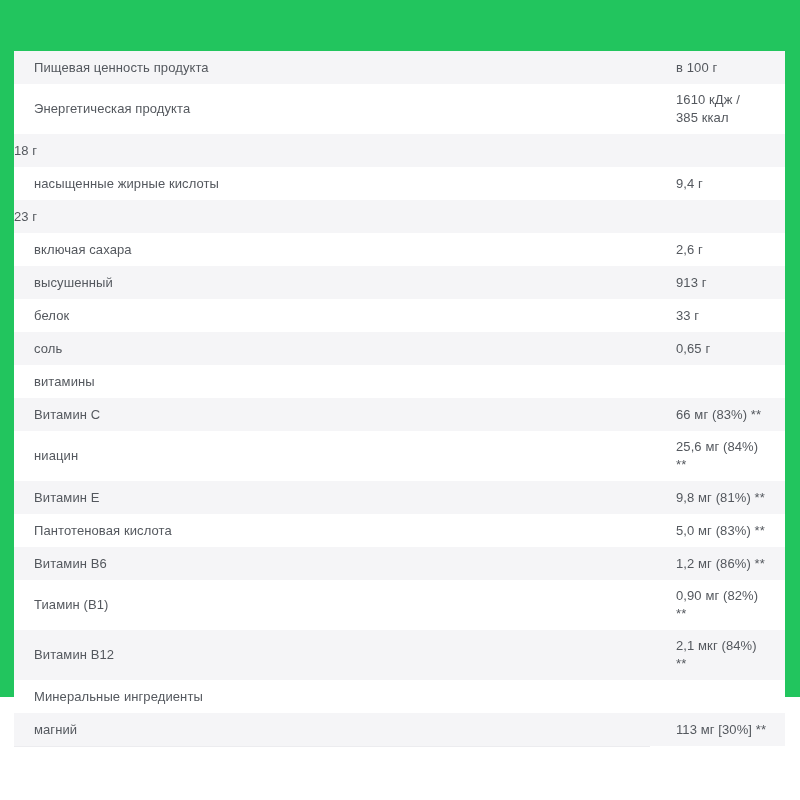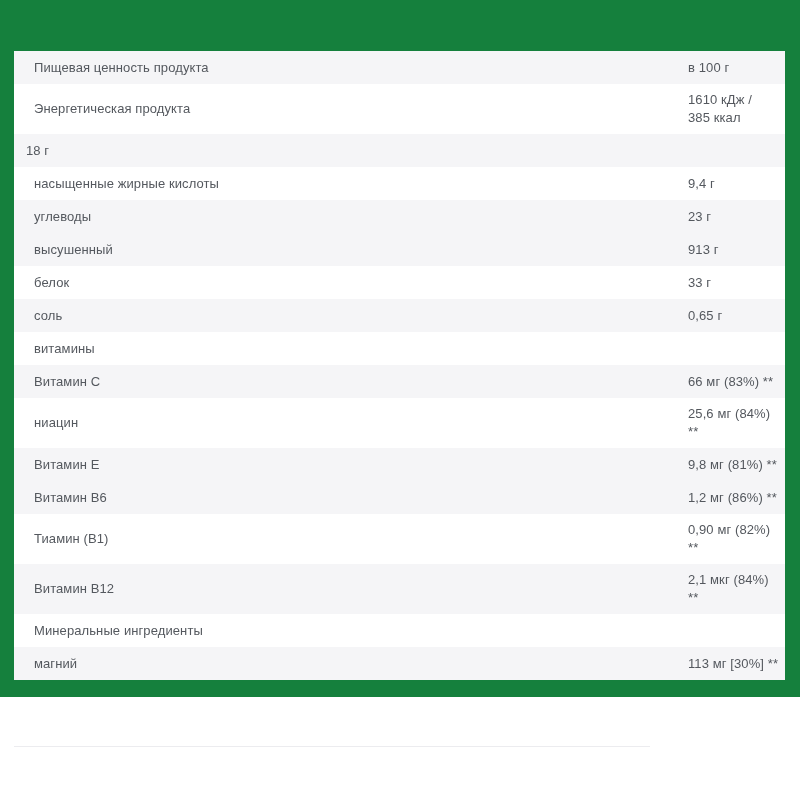--- a/index.html
+++ b/index.html
@@ -8,21 +8,21 @@
     background: #ffffff;
     width: 800px;
     height: 800px;
     overflow: hidden;
     font-family: "Liberation Sans", "DejaVu Sans", sans-serif;
   }
   .page {
     position: relative;
     width: 800px;
     height: 697px;
-    background: #15803d;
+    background: #22c55e;
   }
   .nutrition-table {
     position: absolute;
     left: 14px;
     top: 51px;
     width: 771px;
   }
   .row {
     display: flex;
     align-items: center;
@@ -45,21 +45,20 @@
   .row .value {
     width: 109px;
     flex: 0 0 109px;
     font-size: 13px;
     line-height: 18px;
     color: var(--text, #54585e);
     letter-spacing: 0.1px;
   }
   .row .value .vline {
     white-space: nowrap;
-    margin-left: 12px;
   }
   .bottom-divider {
     position: absolute;
     left: 14px;
     top: 746px;
     width: 636px;
     height: 1px;
     background: var(--divider, #ececef);
   }
 </style>
@@ -86,23 +85,28 @@
           <div class="vline">18 г</div>
         </div>
       </div>
       <div class="row">
         <div class="label">насыщенные жирные кислоты</div>
         <div class="value">
           <div class="vline">9,4 г</div>
         </div>
       </div>
       <div class="row striped">
-        <div class="label">углеводы</div>
         <div class="value">
           <div class="vline">23 г</div>
+        </div>
+      </div>
+      <div class="row">
+        <div class="label">включая сахара</div>
+        <div class="value">
+          <div class="vline">2,6 г</div>
         </div>
       </div>
       <div class="row striped">
         <div class="label">высушенный</div>
         <div class="value">
           <div class="vline">913 г</div>
         </div>
       </div>
       <div class="row">
         <div class="label">белок</div>
@@ -132,20 +136,26 @@
           <div class="vline">25,6 мг (84%)</div>
           <div class="vline">**</div>
         </div>
       </div>
       <div class="row striped">
         <div class="label">Витамин E</div>
         <div class="value">
           <div class="vline">9,8 мг (81%) **</div>
         </div>
       </div>
+      <div class="row">
+        <div class="label">Пантотеновая кислота</div>
+        <div class="value">
+          <div class="vline">5,0 мг (83%) **</div>
+        </div>
+      </div>
       <div class="row striped">
         <div class="label">Витамин B6</div>
         <div class="value">
           <div class="vline">1,2 мг (86%) **</div>
         </div>
       </div>
       <div class="row">
         <div class="label">Тиамин (B1)</div>
         <div class="value">
           <div class="vline">0,90 мг (82%)</div>

